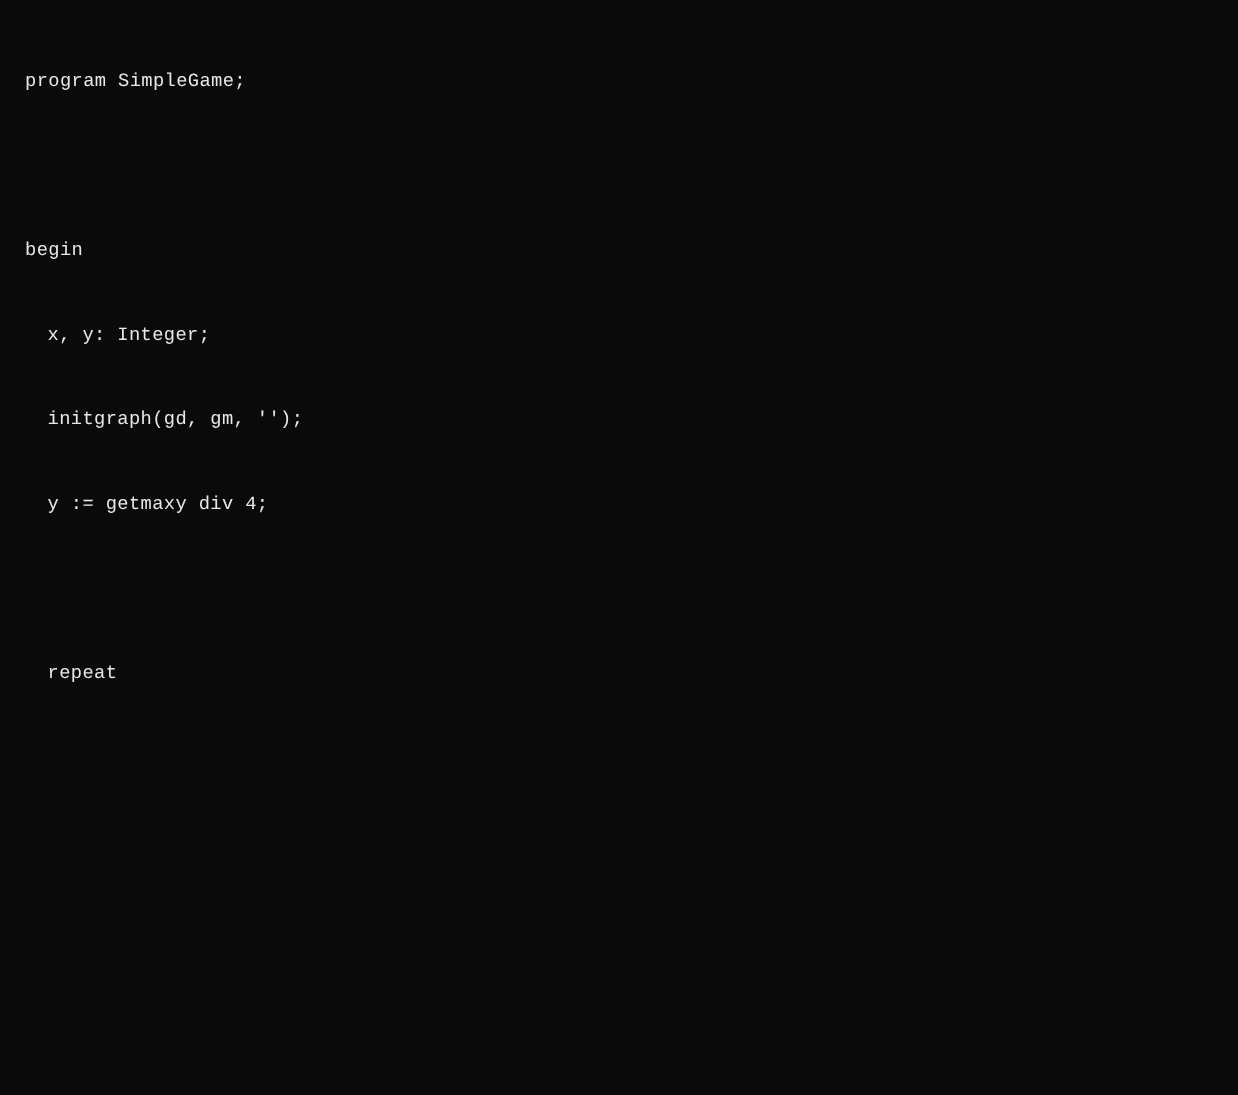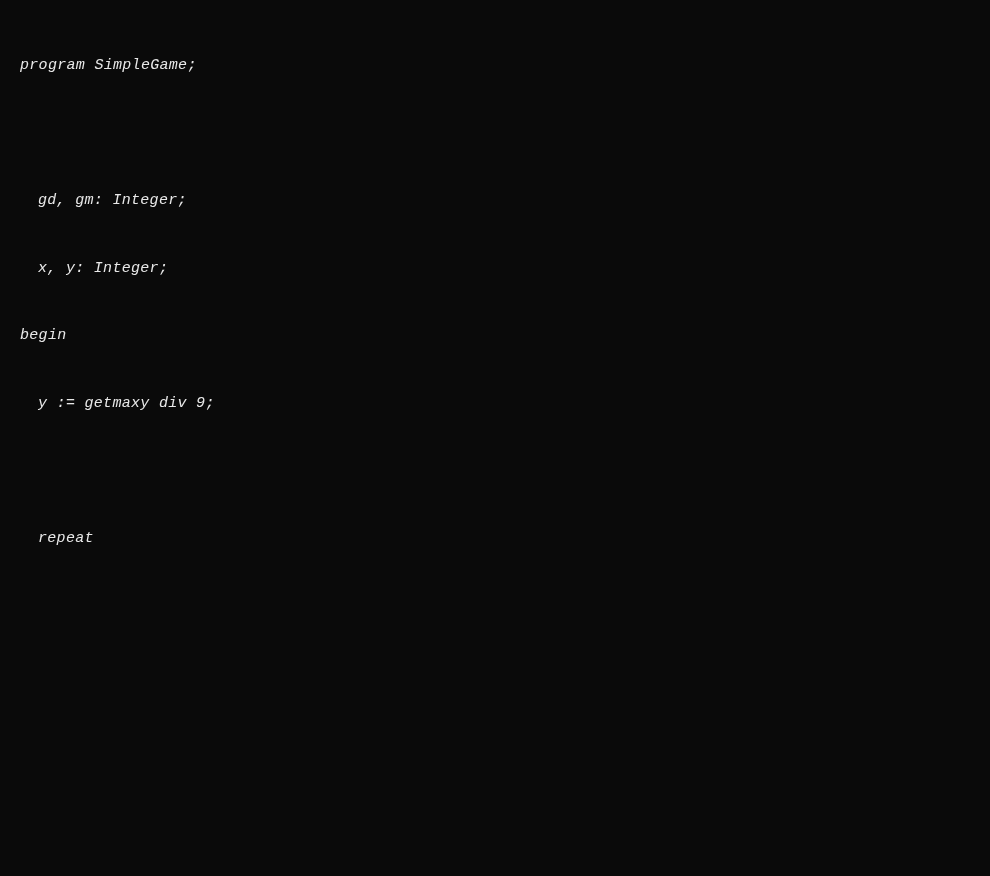--- a/index.html
+++ b/index.html
@@ -17,39 +17,38 @@
       width: 990px;
       height: 876px;
     }
     .code-container {
       white-space: pre;
     }
     .line {
       display: block;
       min-height: 1.5em;
       letter-spacing: 0.3px;
-      font-style: italic;
     }
     .indent-1 {
       padding-left: 2ch;
     }
     .blank-line {
       height: 1.5em;
     }
   </style>
 </head>
 <body>
 
 <div class="code-container">
   <span class="line">program SimpleGame;</span>
   <span class="line blank-line"></span>
-  <span class="line indent-1">gd, gm: Integer;</span>
+  <span class="line">begin</span>
   <span class="line indent-1">x, y: Integer;</span>
-  <span class="line">begin</span>
-  <span class="line indent-1">y := getmaxy div 9;</span>
+  <span class="line indent-1">initgraph(gd, gm, '');</span>
+  <span class="line indent-1">y := getmaxy div 4;</span>
   <span class="line blank-line"></span>
   <span class="line indent-1">repeat</span>
   
   
   
   
   
   
   
   

